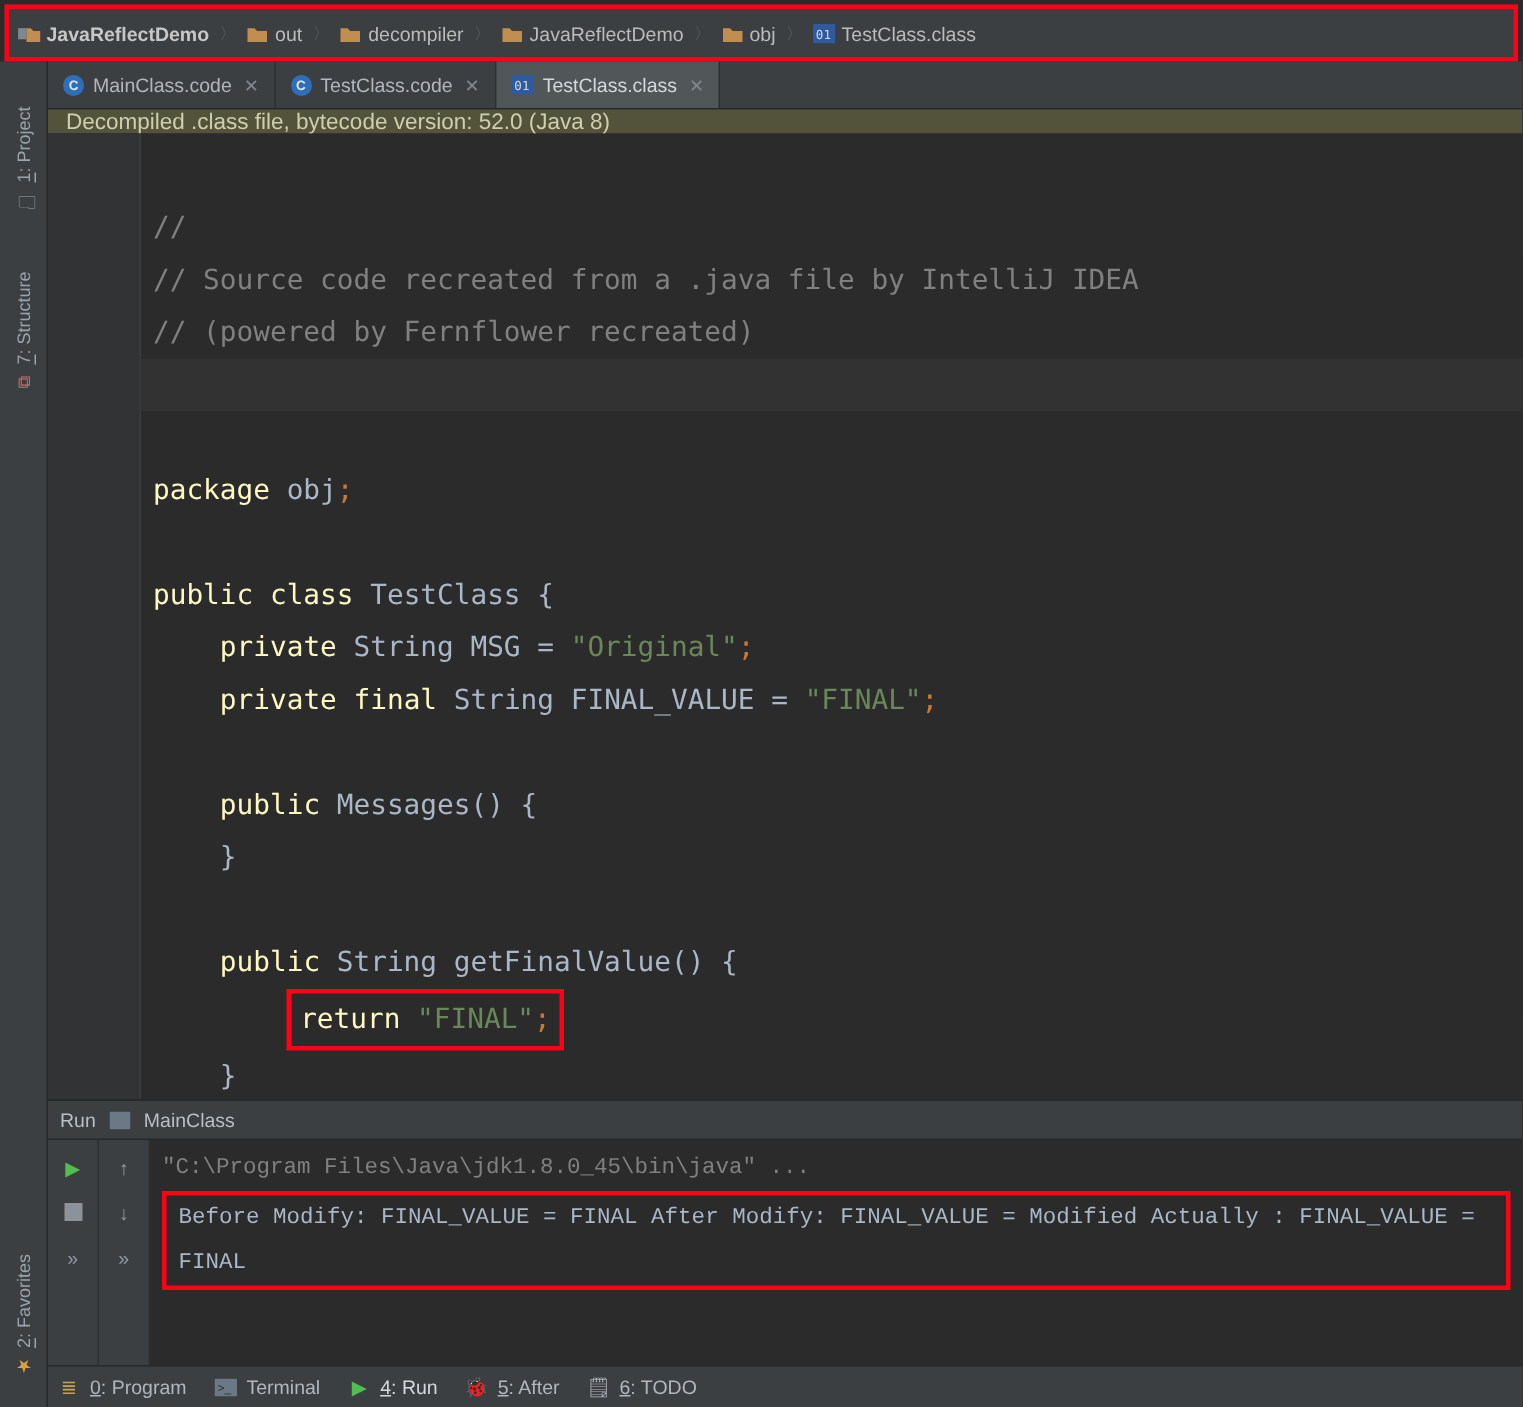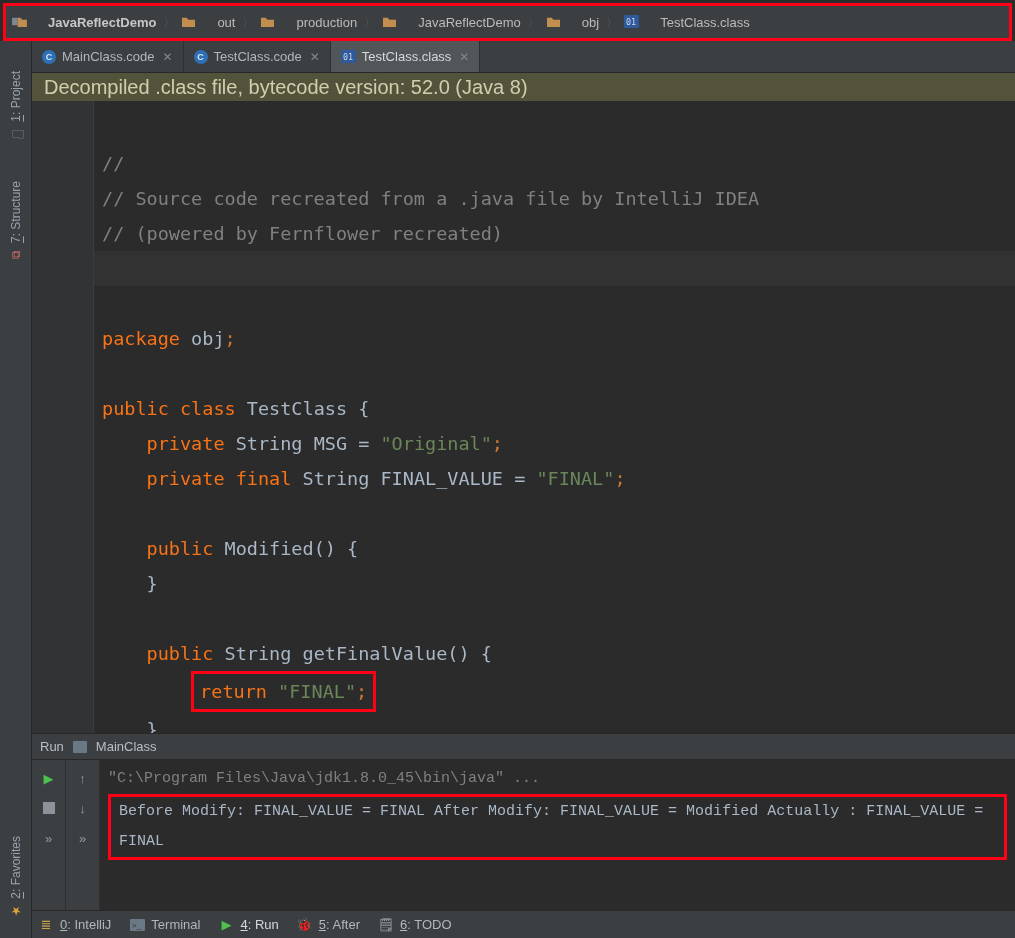--- a/index.html
+++ b/index.html
@@ -1,21 +1,21 @@
 <!DOCTYPE html>
 <html><head>
 <meta charset="utf-8">
 <style>
 html,body{margin:0;padding:0;width:1015px;height:938px;background:#3c3f41;color:#a9b7c6;font-family:"Segoe UI",Arial,sans-serif;font-size:13px;overflow:hidden}
 *{box-sizing:border-box}
 .root{display:flex;flex-direction:column;width:100%;height:100%;background:#2b2b2b}
 
 
 .breadcrumbs{display:flex;align-items:center;height:38px;background:#3c3f41;border:3px solid #ff0016;margin:3px 3px 0 3px;padding:0 6px;gap:6px;color:#bbbbbb}
-.bc-item{display:flex;gap:21px}
+.bc-item{display:flex;align-items:center;gap:4px}
 .bc-item.bold{font-weight:700;color:#c7c7c7}
 .bc-sep{color:#606060;font-size:11px;padding:0 1px}
 .ficon{width:15px;height:13px;display:inline-block}
 .ficon.folder svg path{fill:#c28e4f}
 .ficon.prjroot svg .a{fill:#7c8896}.ficon.prjroot svg .b{fill:#c28e4f}
 .ficon.clsfile svg rect{fill:#2f5a9e}.ficon.clsfile svg text{fill:#cfd8e2}
 
 
 .mid{display:flex;flex:1;min-height:0}
 .leftbar{width:32px;background:#3c3f41;border-right:1px solid #282828;display:flex;flex-direction:column;align-items:center;gap:40px;padding-top:30px}
@@ -27,29 +27,29 @@
 
 
 .tabs{display:flex;align-items:stretch;height:32px;background:#3c3f41;border-bottom:1px solid #282828}
 .tab{display:flex;align-items:center;gap:6px;padding:0 10px;color:#b0b7bf;border-right:1px solid #2e2f30}
 .tab.active{background:#515658;color:#d4d9dd}
 .tab .close{color:#808890;font-size:12px;padding-left:2px}
 .jicon{width:14px;height:14px;border-radius:50%;background:#2f6fb5;display:inline-flex;align-items:center;justify-content:center;color:#d7e6f5;font-size:9px;font-weight:700}
 .clicon{width:15px;height:13px;display:inline-block}
 
 
-.notice{height:28px;background:#53533c;color:#cfcfae;display:flex;align-items:center;padding:0 12px;font-size:20px}
+.notice{height:16px;background:#53533c;color:#cfcfae;display:flex;align-items:center;padding:0 12px;font-size:15px}
 
 
 .editor-wrap{flex:1;display:flex;min-height:0;background:#2b2b2b}
 .gutter{width:62px;background:#313335;border-right:1px solid #3a3c3e}
 .code{flex:1;padding:10px 0 10px 8px;font-family:Consolas,monospace;font-size:18.5px;line-height:35px;color:#a9b7c6;white-space:pre;overflow:auto;position:relative}
 .cur-line{position:absolute;left:0;right:0;top:150px;height:35px;background:#323232}
 .code .cm{color:#808080}
-.code .kw{color:#f97316}
+.code .kw{color:#fef9c3}
 .code .str{color:#6a8759}
 .code .semi{color:#cc7832}
 .redbox{border:3px solid #ff0016;padding:0 6px;display:inline-block}
 
 
 .run{display:flex;flex-direction:column;background:#2b2b2b;border-top:1px solid #282828}
 .run-hdr{display:flex;align-items:center;height:26px;background:#3c3f41;color:#b8bfc6;padding:0 8px;gap:8px;border-bottom:1px solid #282828;font-size:13px}
 .run-body{display:flex;height:150px}
 .run-ctrls{display:flex}
 .rcol{width:34px;background:#3c3f41;border-right:1px solid #2e2f30;display:flex;flex-direction:column;align-items:center;gap:10px;padding:8px 0}
@@ -85,21 +85,21 @@
       <span class="ficon folder"><svg viewBox="0 0 16 14" width="15" height="13">
             <path d="M1 3h5l2 2h7v8H1z"></path>
           </svg></span>
       <span>out</span>
     </span>
     <span class="bc-sep">〉</span>
     <span class="bc-item">
       <span class="ficon folder"><svg viewBox="0 0 16 14" width="15" height="13">
             <path d="M1 3h5l2 2h7v8H1z"></path>
           </svg></span>
-      <span>production</span>
+      <span>decompiler</span>
     </span>
     <span class="bc-sep">〉</span>
     <span class="bc-item">
       <span class="ficon folder"><svg viewBox="0 0 16 14" width="15" height="13">
             <path d="M1 3h5l2 2h7v8H1z"></path>
           </svg></span>
       <span>JavaReflectDemo</span>
     </span>
     <span class="bc-sep">〉</span>
     <span class="bc-item">
@@ -168,21 +168,21 @@
 <span class="cm">// Source code recreated from a .java file by IntelliJ IDEA</span>
 <span class="cm">// (powered by Fernflower recreated)</span>
 <span class="cm">//</span>
 
 <span class="kw">package</span><span> obj</span><span class="semi">;</span>
 
 <span class="kw">public</span> <span class="kw">class</span><span> TestClass {</span>
     <span class="kw">private</span><span> String </span><span>MSG = </span><span class="str">"Original"</span><span class="semi">;</span>
     <span class="kw">private</span> <span class="kw">final</span><span> String </span><span>FINAL_VALUE = </span><span class="str">"FINAL"</span><span class="semi">;</span>
 
-    <span class="kw">public</span> <span>Modified() {</span>
+    <span class="kw">public</span> <span>Messages() {</span>
     <span>}</span>
 
     <span class="kw">public</span><span> String </span><span>getFinalValue() {</span>
         <span class="redbox"><span class="kw">return</span><span class="str"> "FINAL"</span><span class="semi">;</span></span>
     <span>}</span>
         </div>
       </div>
 
       <div class="run">
         <div class="run-hdr">
@@ -213,21 +213,21 @@
 <span class="boxed"><span>Before Modify: FINAL_VALUE = FINAL</span>
 <span>After Modify: FINAL_VALUE = Modified</span>
 <span>Actually : FINAL_VALUE = FINAL</span></span>
           </div>
         </div>
       </div>
 
       <div class="bbar">
         <span class="bitem">
           <span class="smicon" style="color:#c9a24b">≣</span>
-          <span><span class="ul">0</span>: <span>IntelliJ</span></span>
+          <span><span class="ul">0</span>: <span>Program</span></span>
         </span>
         <span class="bitem">
           <span class="smicon">
               <svg width="15" height="12">
                 <rect width="15" height="12" fill="#6b7885" rx="1"></rect>
                 <text x="2" y="9" font-size="8" fill="#2b2b2b">&gt;_</text>
               </svg>
             </span>
           <span>Terminal</span>
         </span>

